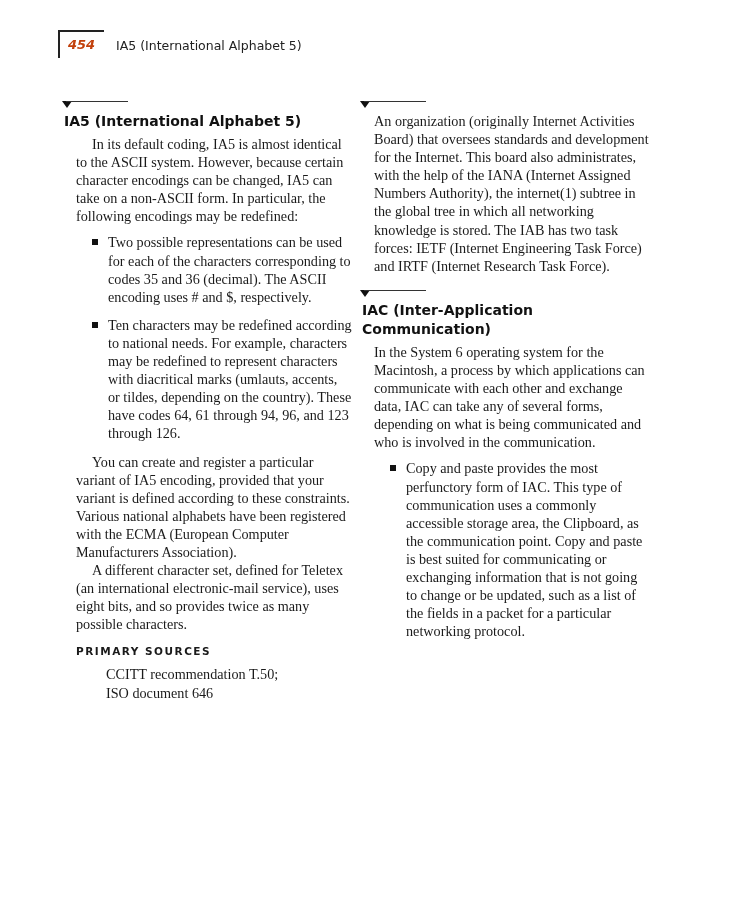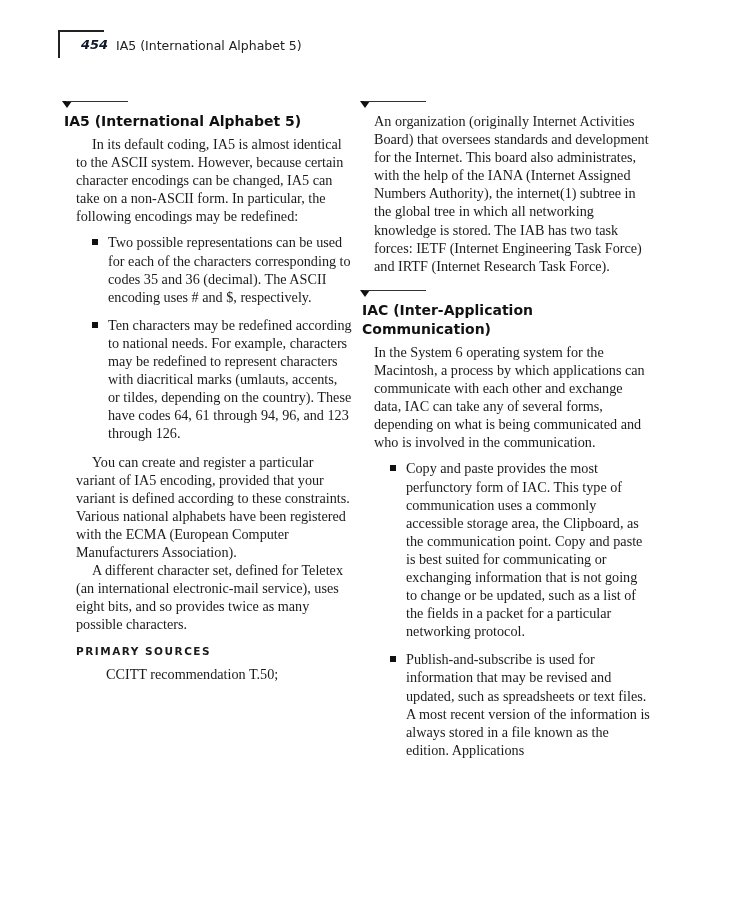--- a/index.html
+++ b/index.html
@@ -1,19 +1,19 @@
 <!DOCTYPE html>
 <html><head>
 <meta charset="utf-8">
 <style>
   html, body { margin: 0; padding: 0; background: #ffffff; }
   body { width: 749px; height: 900px; position: relative; overflow: hidden; color: #1a1a1a; }
   .header { position: absolute; left: 58px; top: 30px; height: 30px; }
   .header-bracket { position: absolute; left: 0; top: 0; width: 44px; height: 26px; border-left: 2px solid #222; border-top: 2px solid #222; }
-  .page-num { position: absolute; left: 23px; top: 7px; font-family: "DejaVu Sans", sans-serif; font-weight: bold; font-style: italic; font-size: 13px; color: #0f172a; }
+  .page-num { position: absolute; left: 10px; top: 7px; font-family: "DejaVu Sans", sans-serif; font-weight: bold; font-style: italic; font-size: 13px; color: #c2410c; }
   .running-head { position: absolute; left: 58px; top: 8px; font-family: "DejaVu Sans", sans-serif; font-size: 12.5px; white-space: nowrap; color: #222; }
   .col { position: absolute; top: 100px; }
   .col-left { left: 62px; width: 290px; }
   .col-right { left: 360px; width: 290px; }
   .entry { position: relative; margin-bottom: 14px; }
   .entry-marker { position: relative; height: 12px; }
   .entry-marker .tri { position: absolute; left: 0; top: 1px; width: 0; height: 0; border-left: 5px solid transparent; border-right: 5px solid transparent; border-top: 7px solid #111; }
   .entry-marker .rule { position: absolute; left: 4px; top: 1px; width: 62px; height: 1px; background: #333; }
   .entry-title { font-family: "DejaVu Sans", sans-serif; font-weight: bold; font-size: 14px; line-height: 19px; margin: 0 0 4px 2px; color: #111; }
   .para { font-family: "Liberation Serif", serif; font-size: 14.2px; line-height: 18.1px; margin: 0 0 0 14px; text-indent: 0; }
@@ -42,36 +42,36 @@
     <div class="entry-title">IA5 (International Alphabet 5)</div>
     <p class="para indent">In its default coding, IA5 is almost identical to the ASCII system. However, because certain character encodings can be changed, IA5 can take on a non-ASCII form. In particular, the following encodings may be redefined:</p>
     <ul class="bullets">
       <li class="bullet"><span class="sq"></span><span>Two possible representations can be used for each of the characters corresponding to codes 35 and 36 (decimal). The ASCII encoding uses # and $, respectively.</span></li>
       <li class="bullet"><span class="sq"></span><span>Ten characters may be redefined according to national needs. For example, characters may be redefined to represent characters with diacritical marks (umlauts, accents, or tildes, depending on the country). These have codes 64, 61 through 94, 96, and 123 through 126.</span></li>
     </ul>
     <p class="para indent">You can create and register a particular variant of IA5 encoding, provided that your variant is defined according to these constraints. Various national alphabets have been registered with the ECMA (European Computer Manufacturers Association).</p>
     <p class="para indent">A different character set, defined for Teletex (an international electronic-mail service), uses eight bits, and so provides twice as many possible characters.</p>
     <div class="sources-head">PRIMARY SOURCES</div>
     <div class="source-line">CCITT recommendation T.50;</div>
+    <div class="source-line">ISO document 646</div>
   </div>
 </div>
 
 <div class="col col-right">
   <div class="entry">
     <div class="entry-marker">
         <span class="tri"></span>
         <span class="rule"></span>
       </div>
     <p class="para">An organization (originally Internet Activities Board) that oversees standards and development for the Internet. This board also administrates, with the help of the IANA (Internet Assigned Numbers Authority), the internet(1) subtree in the global tree in which all networking knowledge is stored. The IAB has two task forces: IETF (Internet Engineering Task Force) and IRTF (Internet Research Task Force).</p>
   </div>
   <div class="entry">
     <div class="entry-marker">
         <span class="tri"></span>
         <span class="rule"></span>
       </div>
     <div class="entry-title">IAC (Inter-Application Communication)</div>
     <p class="para">In the System 6 operating system for the Macintosh, a process by which applications can communicate with each other and exchange data, IAC can take any of several forms, depending on what is being communicated and who is involved in the communication.</p>
     <ul class="bullets">
       <li class="bullet"><span class="sq"></span><span>Copy and paste provides the most perfunctory form of IAC. This type of communication uses a commonly accessible storage area, the Clipboard, as the communication point. Copy and paste is best suited for communicating or exchanging information that is not going to change or be updated, such as a list of the fields in a packet for a particular networking protocol.</span></li>
-      <li class="bullet"><span class="sq"></span><span>Publish-and-subscribe is used for information that may be revised and updated, such as spreadsheets or text files. A most recent version of the information is always stored in a file known as the edition. Applications</span></li>
     </ul>
   </div>
 </div>
 
 </body></html>

